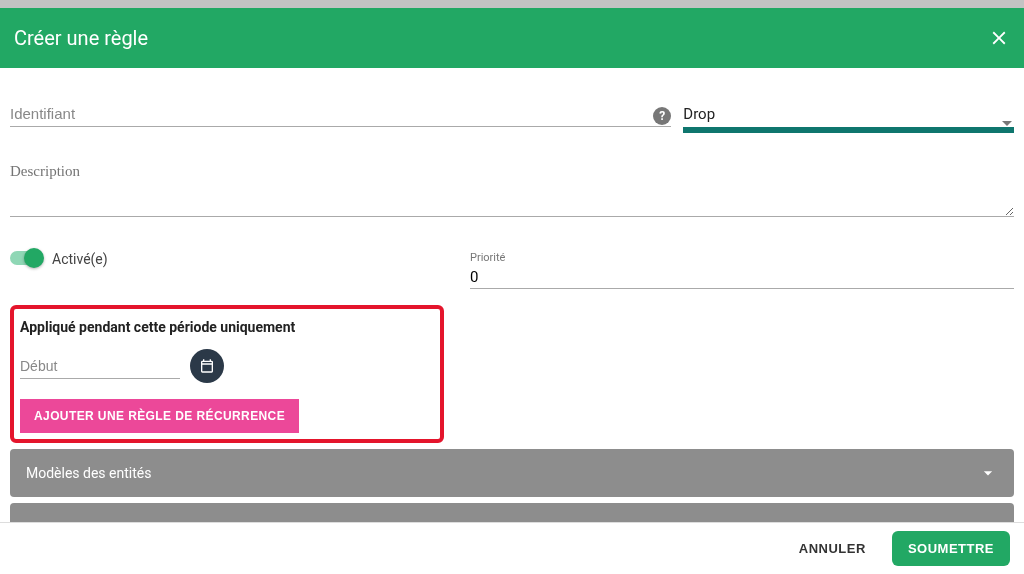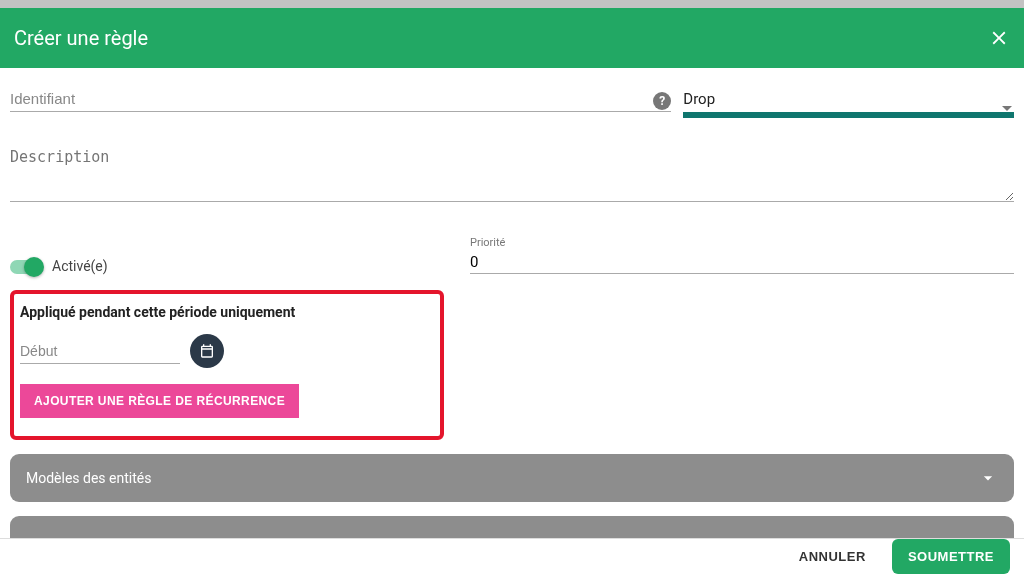--- a/index.html
+++ b/index.html
@@ -48,21 +48,21 @@
     font-weight: 400;
   }
   .close-icon svg { display: block; }
   .close-icon { cursor: pointer; }
 
   .modal-body {
     flex: 1;
     padding: 18px 10px 10px 10px;
     overflow: auto;
   }
-  .row { display: flex; gap: 12px; }
+  .row { display: flex; gap: 12px; margin-top: 15px; }
   .col { flex: 1; }
 
   .field-label {
     font-size: 11px;
     color: #777;
     display: block;
     margin-bottom: 2px;
   }
   .input-line {
     width: 100%;
@@ -111,30 +111,31 @@
   .textarea {
     width: 100%;
     border: none;
     border-bottom: 1px solid #aaa;
     background: transparent;
     font-size: 15px;
     padding: 4px 0;
     outline: none;
     height: 58px;
     resize: both;
+    font-family: Liberation Serif, serif;
   }
 
   .row2 {
     display: flex;
     margin-top: 30px;
     gap: 40px;
   }
   .toggle-wrap {
     display: flex;
-    align-items: flex-end;
+    align-items: flex-start;
     gap: 10px;
     width: 420px;
   }
   .toggle {
     width: 32px; height: 14px;
     background: #8fd7b5;
     border-radius: 10px;
     position: relative;
   }
   .toggle-knob {
@@ -151,21 +152,21 @@
   .priority-value {
     border-bottom: 1px solid #aaa;
     padding: 2px 0;
     font-size: 15px;
   }
 
   .highlight-box {
     border: 4px solid #e4152c;
     border-radius: 6px;
     margin-top: 16px;
-    padding: 10px 10px 18px 6px;
+    padding: 10px 10px 6px 6px;
     width: 434px;
   }
   .section-title {
     font-size: 14px;
     font-weight: 700;
     color: #222;
     margin-bottom: 14px;
   }
   .date-row {
     display: flex;
@@ -207,33 +208,33 @@
     font-weight: 700;
     letter-spacing: 0.4px;
     cursor: pointer;
     text-transform: uppercase;
   }
 
   .accordion {
     background: #8d8d8d;
     color: #fff;
     padding: 14px 16px;
-    border-radius: 9px;
-    margin-top: 14px;
+    border-radius: 4px;
+    margin-top: 6px;
     display: flex;
     justify-content: space-between;
     align-items: center;
     font-size: 14px;
     cursor: pointer;
   }
   .accordion .chev svg { display: block; }
 
   .modal-footer {
     border-top: 1px solid #ddd;
-    height: 36px;
+    height: 52px;
     display: flex;
     align-items: center;
     justify-content: flex-end;
     padding: 0 14px;
     gap: 14px;
     background: #fff;
   }
   .btn-cancel {
     background: transparent;
     border: none;

